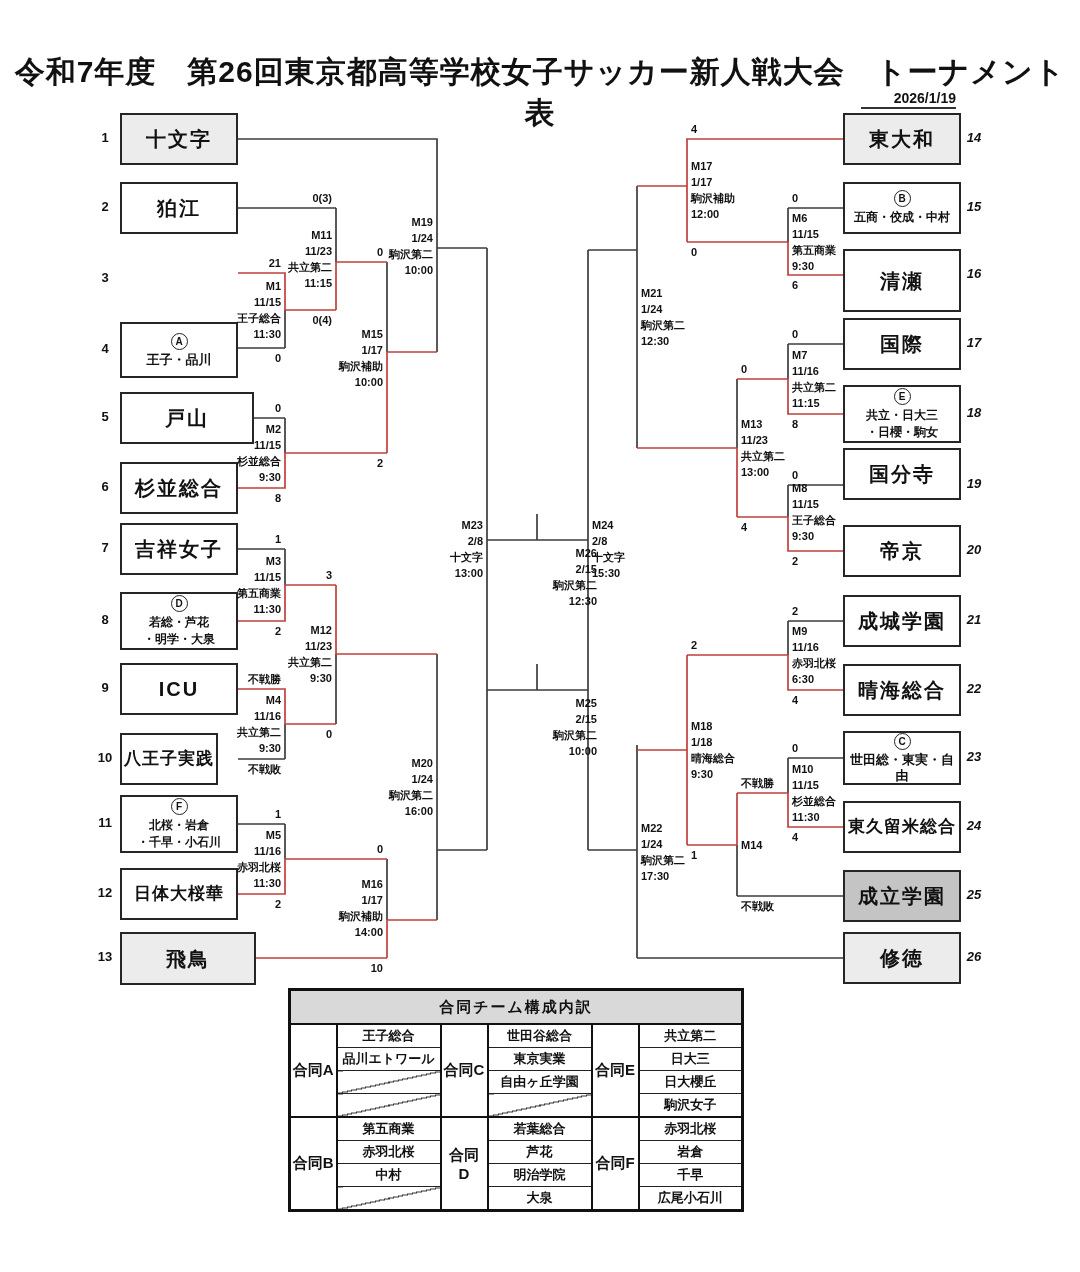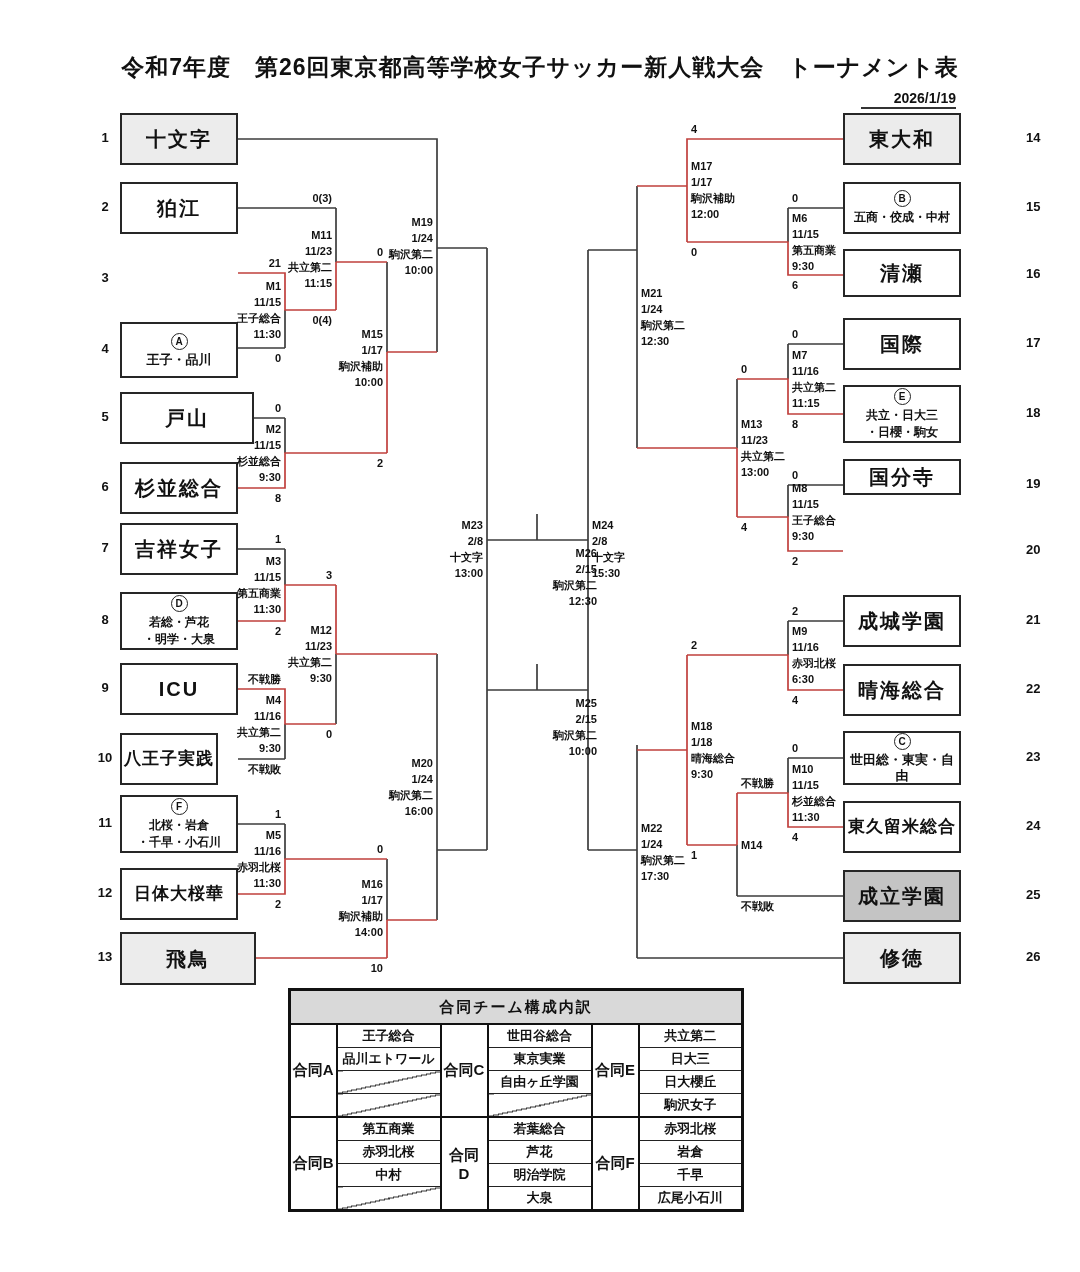--- a/index.html
+++ b/index.html
@@ -1,36 +1,36 @@
 <!DOCTYPE html>
 <html><head>
 <meta charset="utf-8">
 <style>
   html,body{margin:0;padding:0;background:#fff;}
   body{font-family:"Liberation Sans","DejaVu Sans",sans-serif;color:#111;}
   #stage{position:relative;width:1080px;height:1272px;background:#fff;overflow:hidden;}
   #lines{position:absolute;left:0;top:0;}
   .title{position:absolute;left:0;top:52px;width:1080px;text-align:center;
-         font-size:23px;font-weight:bold;letter-spacing:1px;}
+         font-size:30px;font-weight:bold;letter-spacing:1px;}
   .date{position:absolute;left:861px;top:90px;width:95px;text-align:right;
         font-size:14px;font-weight:bold;border-bottom:2px solid #333;padding-bottom:1px;}
   .bx{position:absolute;background:#fff;border:2px solid #262626;box-sizing:border-box;
       display:flex;flex-direction:column;align-items:center;justify-content:center;
       text-align:center;white-space:pre-line;}
   .sh1{background:#ececec;}
   .sh2{background:#c4c4c4;}
   .nm1{font-size:20px;font-weight:bold;letter-spacing:2px;line-height:1.1;}
   .nm4{font-size:17px;font-weight:bold;letter-spacing:1px;line-height:1.1;}
   .nm2{font-size:12px;font-weight:bold;line-height:1.35;}
   .nm3{font-size:13px;font-weight:bold;line-height:1.2;}
   .mk{display:inline-block;width:15px;height:15px;border:1.5px solid #222;border-radius:50%;
       font-size:10px;line-height:15px;font-weight:bold;text-align:center;margin-bottom:2px;}
   .num{position:absolute;font-size:13px;font-weight:bold;width:26px;}
   .numL{text-align:center;left:92px;}
-  .numR{text-align:left;left:1026px;}
+  .numR{text-align:center;left:961px;font-style:italic;}
   .ml{position:absolute;font-size:11px;font-weight:bold;line-height:16px;white-space:pre-line;}
   .sc{position:absolute;font-size:11px;font-weight:bold;line-height:13px;}
   .aR{text-align:right;width:76px;}
   .aL{text-align:left;width:76px;}
   .aC{text-align:right;width:120px;}
   table.jt{position:absolute;left:288px;top:988px;border-collapse:collapse;table-layout:fixed;
            border:3px solid #111;}
   .jt td,.jt th{border:1.5px solid #222;font-weight:bold;text-align:center;padding:0;
                 overflow:hidden;white-space:pre-line;}
   .jt .hd{background:#d9d9d9;font-size:15px;height:32px;border-bottom:2.5px solid #111;letter-spacing:2px;}
@@ -96,25 +96,26 @@
 ・明学・大泉</span></div>
   <div class="bx" style="left:120px;top:663px;width:118px;height:52px"><span class="nm1">ICU</span></div>
   <div class="bx" style="left:120px;top:733px;width:98px;height:52px"><span class="nm4">八王子実践</span></div>
   <div class="bx" style="left:120px;top:795px;width:118px;height:58px"><span class="mk">F</span><span class="nm2">北桜・岩倉
 ・千早・小石川</span></div>
   <div class="bx" style="left:120px;top:868px;width:118px;height:52px"><span class="nm4">日体大桜華</span></div>
   <div class="bx sh1" style="left:120px;top:932px;width:136px;height:53px"><span class="nm1">飛鳥</span></div>
 
   <div class="bx sh1" style="left:843px;top:113px;width:118px;height:52px"><span class="nm1">東大和</span></div>
   <div class="bx" style="left:843px;top:182px;width:118px;height:52px"><span class="mk">B</span><span class="nm2">五商・佼成・中村</span></div>
-  <div class="bx" style="left:843px;top:249px;width:118px;height:48px"><span class="nm1">清瀬</span></div>
+  <div class="bx" style="left:843px;top:249px;width:118px;height:63px"><span class="nm1">清瀬</span></div>
   <div class="bx" style="left:843px;top:318px;width:118px;height:52px"><span class="nm1">国際</span></div>
   <div class="bx" style="left:843px;top:385px;width:118px;height:58px"><span class="mk">E</span><span class="nm2">共立・日大三
 ・日櫻・駒女</span></div>
-  <div class="bx" style="left:843px;top:459px;width:118px;height:36px"><span class="nm1">国分寺</span></div>
+  <div class="bx" style="left:843px;top:448px;width:118px;height:52px"><span class="nm1">国分寺</span></div>
+  <div class="bx" style="left:843px;top:525px;width:118px;height:52px"><span class="nm1">帝京</span></div>
   <div class="bx" style="left:843px;top:595px;width:118px;height:52px"><span class="nm1">成城学園</span></div>
   <div class="bx" style="left:843px;top:664px;width:118px;height:52px"><span class="nm1">晴海総合</span></div>
   <div class="bx" style="left:843px;top:731px;width:118px;height:54px"><span class="mk">C</span><span class="nm3">世田総・東実・自由</span></div>
   <div class="bx" style="left:843px;top:801px;width:118px;height:52px"><span class="nm4">東久留米総合</span></div>
   <div class="bx sh2" style="left:843px;top:870px;width:118px;height:52px"><span class="nm1">成立学園</span></div>
   <div class="bx sh1" style="left:843px;top:932px;width:118px;height:52px"><span class="nm1">修徳</span></div>
 
   <div class="ml aR" style="left:205px;top:278px">M1
 11/15
 王子総合

